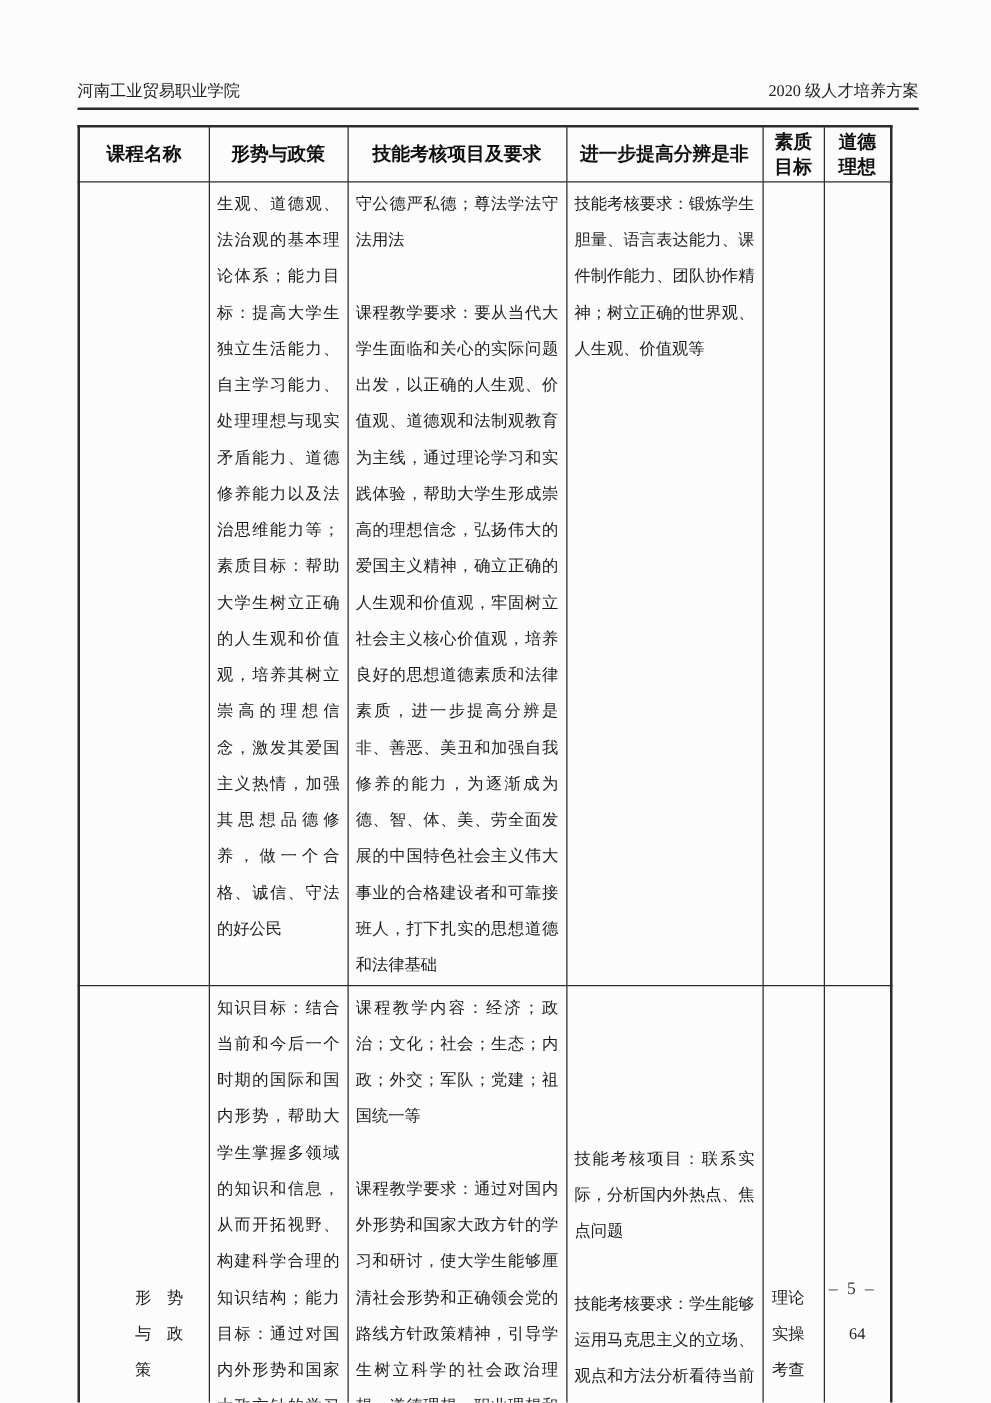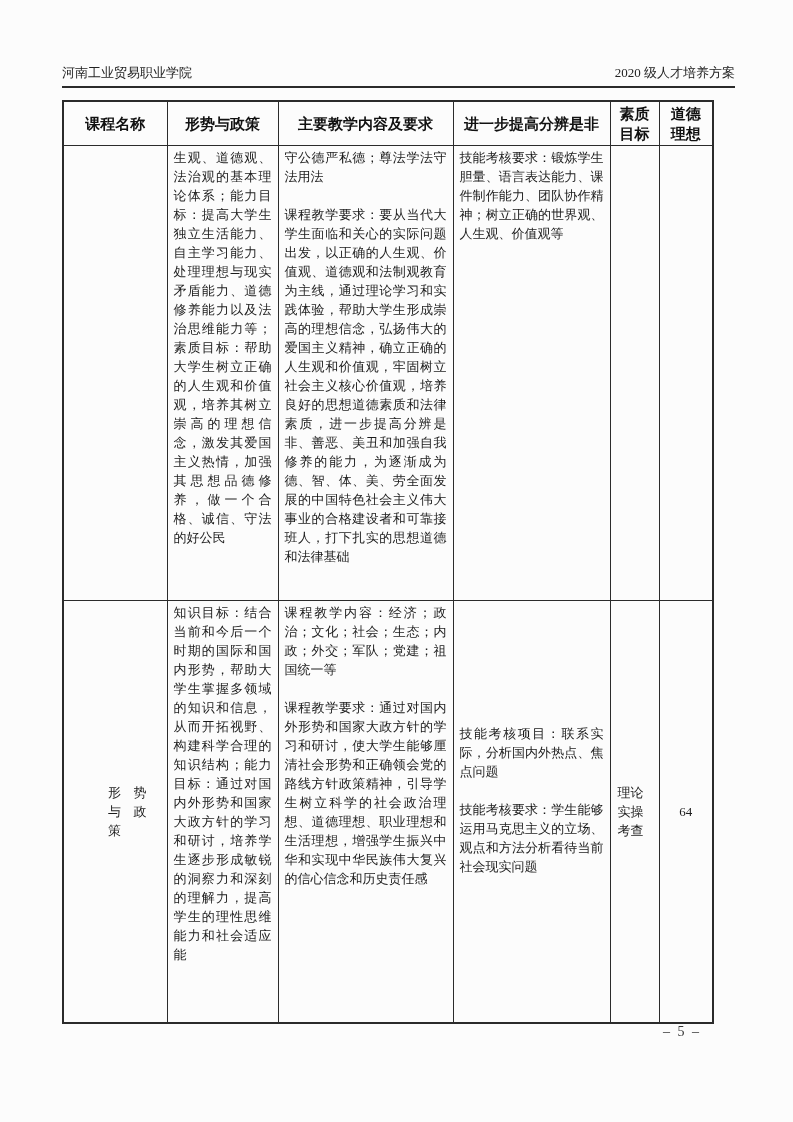--- a/index.html
+++ b/index.html
@@ -32,21 +32,21 @@
   table.curriculum td{
     border:1.5px solid #2b2b2b;
     overflow:hidden;
   }
   thead th{
     font-weight:bold;font-size:15px;line-height:20px;
     text-align:center;vertical-align:middle;
     padding:0 4px;height:43px;color:#111;
   }
   tbody td{
-    font-size:13px;line-height:19px;
+    font-size:13px;line-height:29px;
     text-align:justify;vertical-align:top;
     padding:2px 6px;white-space:pre-line;
     color:#1c1c1c;
   }
   tr.row-1{height:455px;}
   tr.row-2{height:422px;}
   td.c1{padding:0 20px;}
   tr.row-2 td.c1{vertical-align:middle;padding-left:44px;}
   tr.row-2 td.c3{}
   tr.row-2 td.c4{padding-top:123px;}
@@ -74,21 +74,21 @@
       <col style="width:111px">
       <col style="width:175px">
       <col style="width:157px">
       <col style="width:49px">
       <col style="width:54px">
     </colgroup>
     <thead>
       <tr>
         <th>课程名称</th>
         <th>形势与政策</th>
-        <th>主要教学内容及要求</th>
+        <th>技能考核项目及要求</th>
         <th>进一步提高分辨是非</th>
         <th>素质目标</th>
         <th>道德理想</th>
       </tr>
     </thead>
     <tbody>
       <tr class="row-1">
         <td class="c1"></td>
         <td class="c2">生观、道德观、法治观的基本理论体系；能力目标：提高大学生独立生活能力、自主学习能力、处理理想与现实矛盾能力、道德修养能力以及法治思维能力等；素质目标：帮助大学生树立正确的人生观和价值观，培养其树立崇高的理想信念，激发其爱国主义热情，加强其思想品德修养，做一个合格、诚信、守法的好公民</td>
         <td class="c3">守公德严私德；尊法学法守法用法

